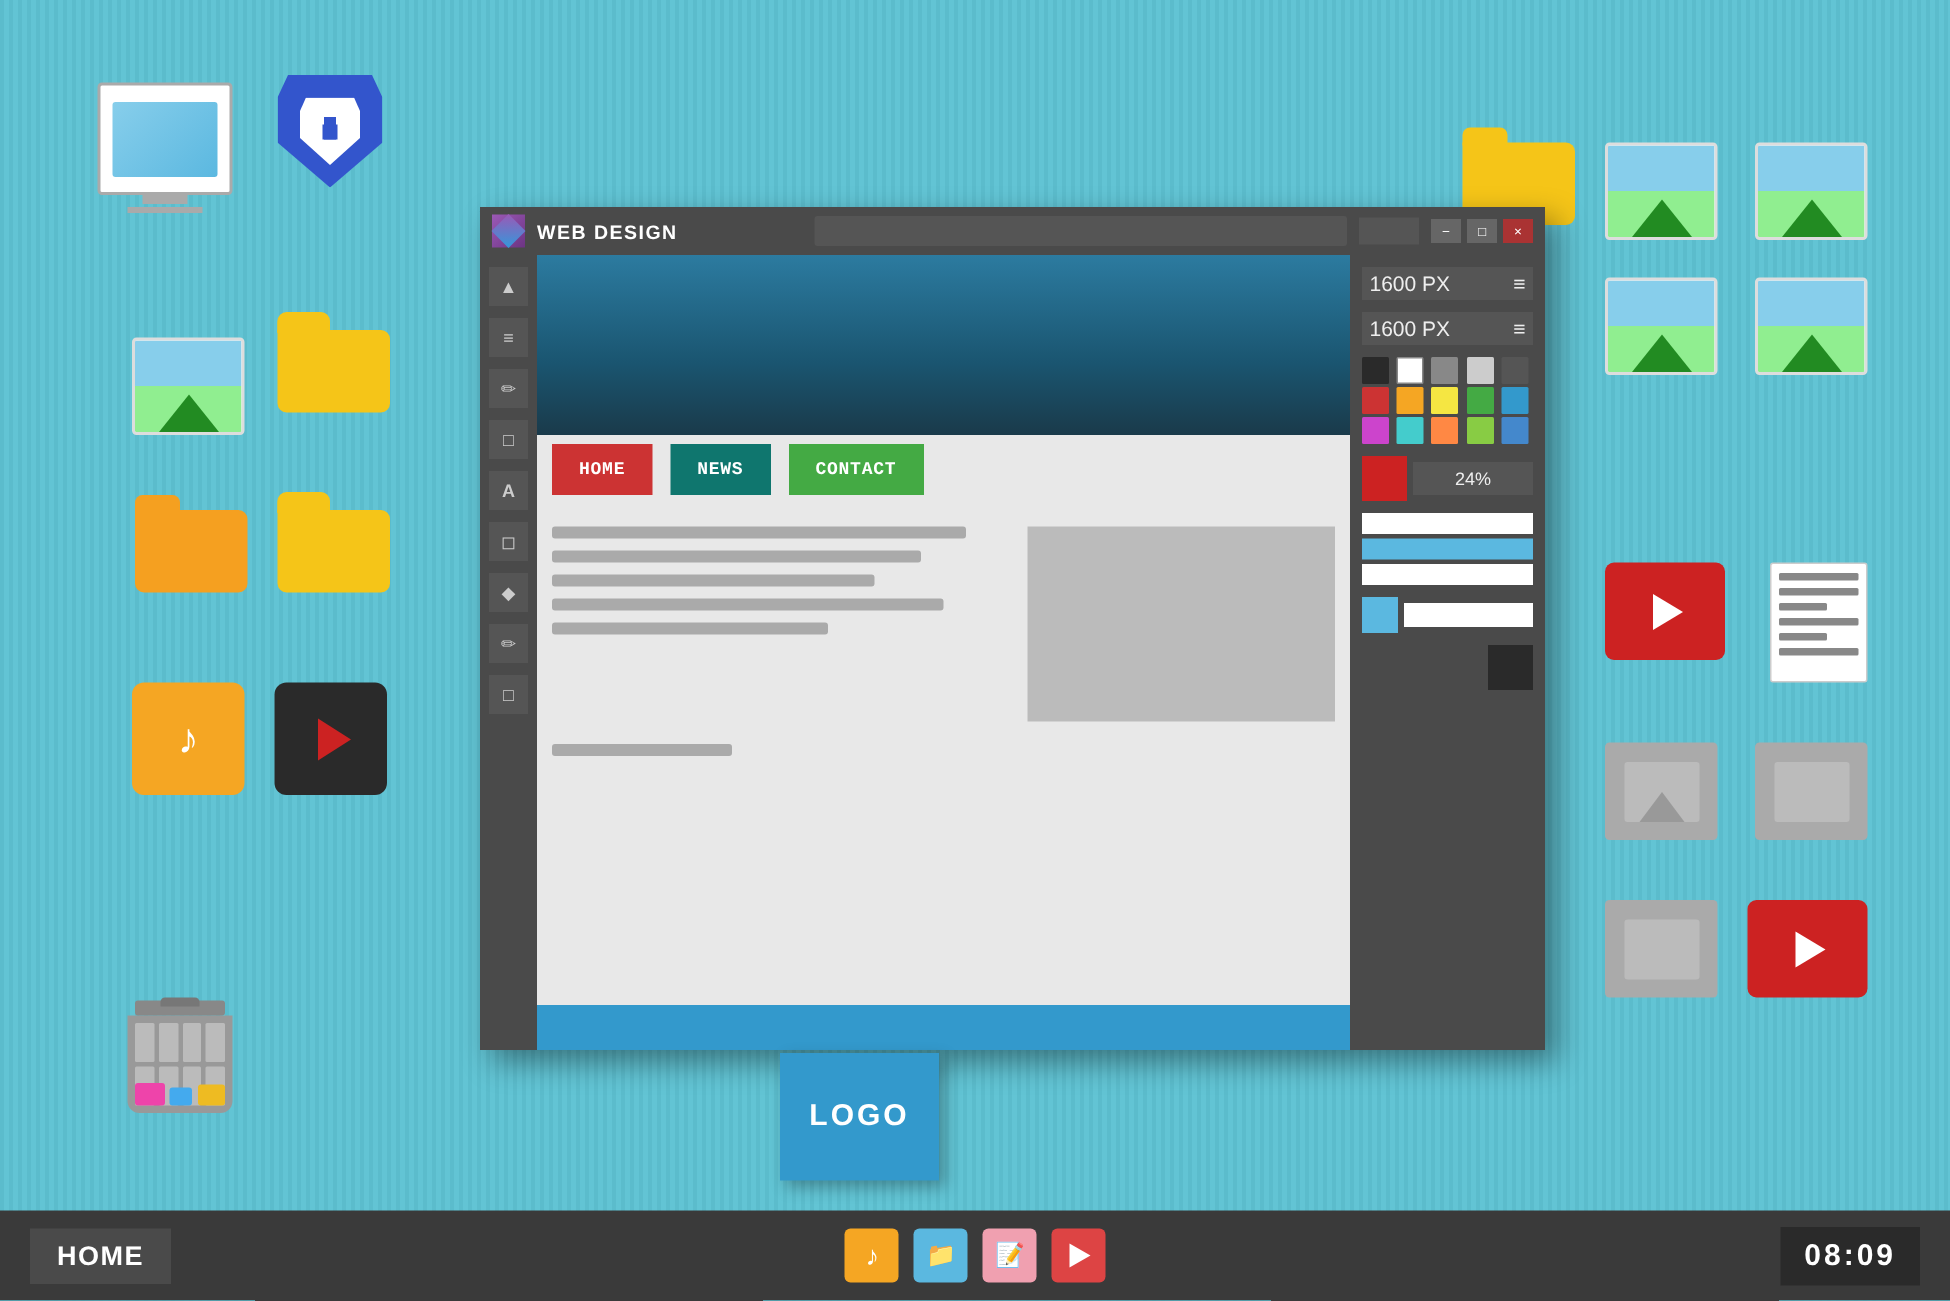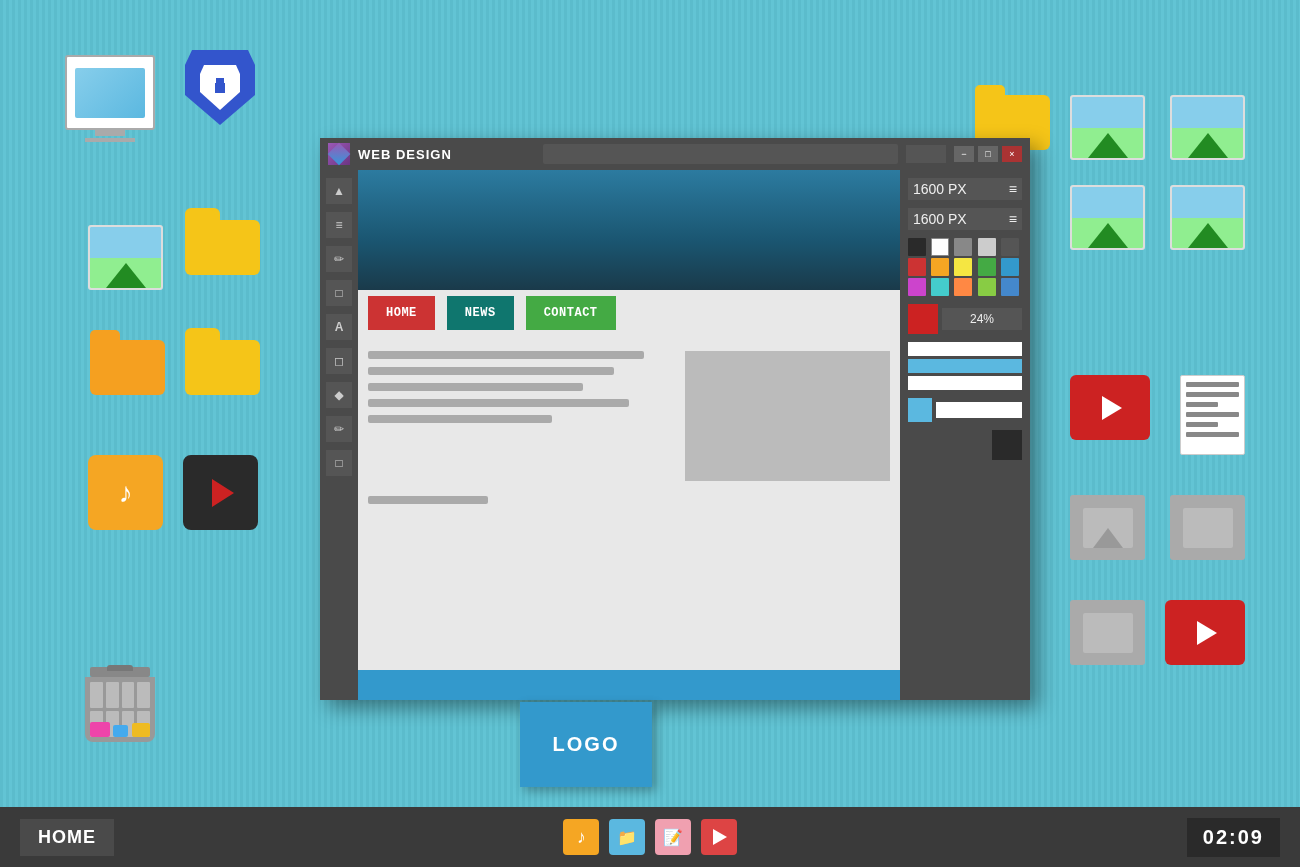--- a/index.html
+++ b/index.html
@@ -401,21 +401,21 @@
       background: #aaa;
       margin: 0 10px;
       border-radius: 2px;
     }
 
     
     .logo-card {
       position: absolute;
       bottom: 80px;
       left: 520px;
-      width: 132px;
+      width: 106px;
       height: 85px;
       background: #3399cc;
       display: flex;
       align-items: center;
       justify-content: center;
       z-index: 60;
       box-shadow: 4px 4px 10px rgba(0,0,0,0.3);
     }
 
     .logo-text {
@@ -729,14 +729,14 @@
       <span style="color:#fff; font-size:16px;">📁</span>
     </div>
     <div class="taskbar-icon note">
       <span style="color:#fff; font-size:16px;">📝</span>
     </div>
     <div class="taskbar-icon play">
       <div style="width:0;height:0;border-top:8px solid transparent;border-bottom:8px solid transparent;border-left:14px solid #fff; margin-left:2px;"></div>
     </div>
   </div>
 
-  <div class="taskbar-time">02:09</div>
+  <div class="taskbar-time">08:09</div>
 </div>
 
 </body></html>

